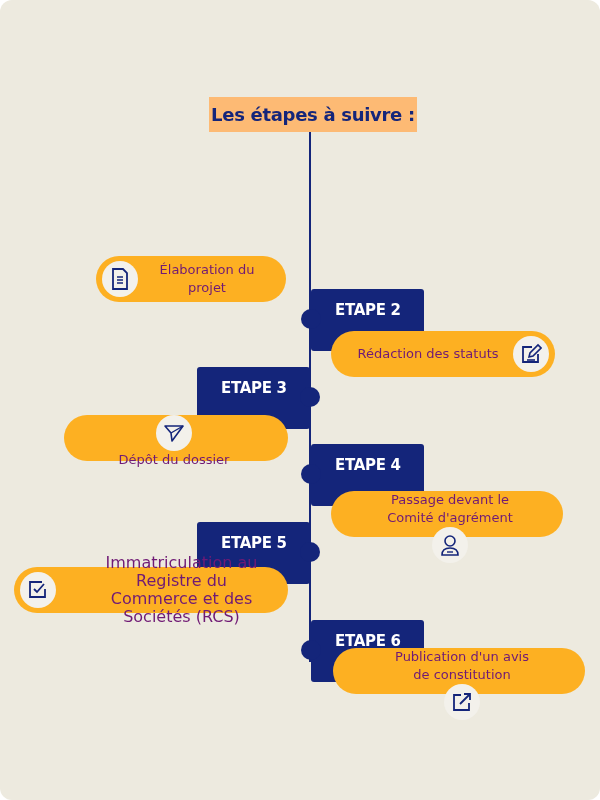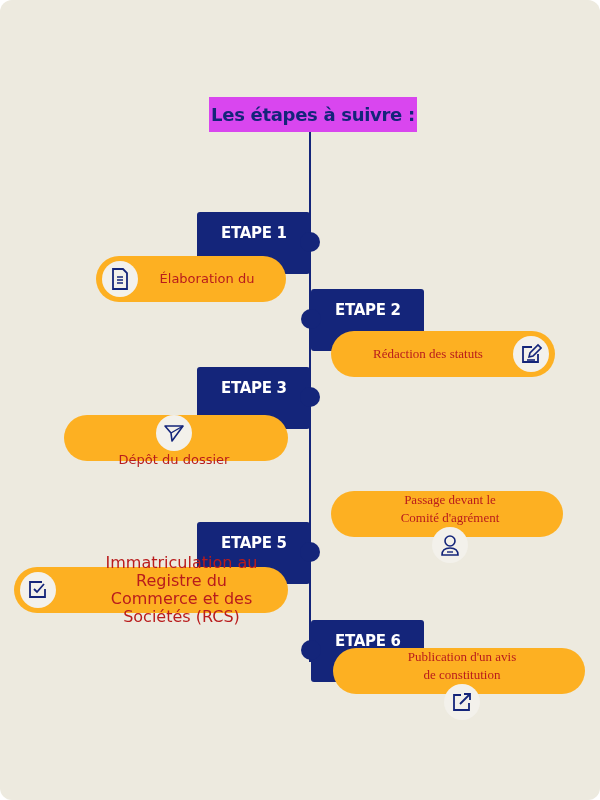--- a/index.html
+++ b/index.html
@@ -1,60 +1,57 @@
 <!DOCTYPE html>
 <html><head>
 <meta charset="utf-8">
 <style>
   html, body { margin:0; padding:0; }
   body { width:600px; height:800px; background:#ffffff; font-family:"DejaVu Sans", sans-serif; overflow:hidden; }
   .canvas { position:absolute; left:0; top:0; width:600px; height:800px; background:#EDEADF; border-radius:12px; overflow:hidden; }
-  .title-box { position:absolute; left:209px; top:97px; width:208px; height:35px; background:#d946ef;
+  .title-box { position:absolute; left:209px; top:97px; width:208px; height:35px; background:#fdba74;
     display:flex; align-items:center; justify-content:center; color:#14257A; font-weight:bold; font-size:18px; letter-spacing:-0.3px; }
   .spine { position:absolute; left:309px; top:132px; width:2px; height:530px; background:#14257A; }
   .step { position:absolute; background:#14257A; width:113px; height:62px; border-radius:3px; }
   .step .label { position:absolute; top:12px; color:#ffffff; font-weight:bold; font-size:15px; letter-spacing:-0.3px; white-space:nowrap; }
   .step.left { left:197px; }
   .step.left .label { left:24px; }
   .step.right { left:311px; }
   .step.right .label { left:24px; }
   .tab { position:absolute; width:20px; height:20px; border-radius:50%; background:#14257A; top:20px; }
   .step.left .tab { right:-10px; }
   .step.right .tab { left:-10px; }
   .pill { position:absolute; background:#FDB022; border-radius:24px; height:46px; display:flex; align-items:center; }
-  .pill .text { color:#b91c1c; font-size:13px; line-height:18px; text-align:center; flex:1; }
+  .pill .text { color:#701a75; font-size:13px; line-height:18px; text-align:center; flex:1; }
   .icon-circle { width:36px; height:36px; border-radius:50%; background:#F3F1EB; display:flex; align-items:center; justify-content:center; flex:0 0 36px; }
   .pill.icon-left { padding-left:6px; padding-right:10px; }
-  .pill.icon-right { padding-left:12px; padding-right:6px;font-family:Liberation Serif, serif; }
+  .pill.icon-right { padding-left:12px; padding-right:6px; }
   svg { display:block; }
 </style>
 </head>
 <body>
 
 <div class="canvas">
 
   <div class="title-box">
     <span>Les étapes à suivre :</span>
   </div>
 
   <div class="spine"></div>
 
-  <div class="step left" style="top:212px;">
-    <span class="label">ETAPE 1</span>
-    <span class="tab"></span>
-  </div>
   <div class="pill icon-left" style="left:96px; top:256px; width:174px;">
     <div class="icon-circle">
       <svg width="20" height="22" viewBox="0 0 20 22">
           <path d="M3 1h10l4 4v16H3z" fill="none" stroke="#14257A" stroke-width="1.8"></path>
           <path d="M7 9h6M7 12h6M7 15h6" stroke="#14257A" stroke-width="1.6"></path>
         </svg>
     </div>
     <div class="text">
       <div>Élaboration du</div>
+      <div>projet</div>
     </div>
   </div>
 
   <div class="step right" style="top:289px;">
     <span class="label">ETAPE 2</span>
     <span class="tab"></span>
   </div>
   <div class="pill icon-right" style="left:331px; top:331px; width:206px;">
     <div class="text">
       <div>Rédaction des statuts</div>
@@ -77,20 +74,24 @@
       <svg width="22" height="20" viewBox="0 0 22 20">
           <path d="M2 3h18L9 18 8 10z" fill="none" stroke="#14257A" stroke-width="1.6" stroke-linejoin="round"></path>
           <path d="M8 10l12-7" stroke="#14257A" stroke-width="1.4"></path>
         </svg>
     </div>
     <div class="text">
       <div>Dépôt du dossier</div>
     </div>
   </div>
 
+  <div class="step right" style="top:444px;">
+    <span class="label">ETAPE 4</span>
+    <span class="tab"></span>
+  </div>
   <div class="pill icon-right" style="left:331px; top:491px; width:214px;flex-direction:column;">
     <div class="text">
       <div>Passage devant le</div>
       <div>Comité d'agrément</div>
     </div>
     <div class="icon-circle">
       <svg width="20" height="22" viewBox="0 0 20 22">
           <circle cx="10" cy="7" r="5" fill="none" stroke="#14257A" stroke-width="1.6"></circle>
           <path d="M2 21c0-5 3.5-7 8-7s8 2 8 7z" fill="none" stroke="#14257A" stroke-width="1.6"></path>
           <path d="M7 18h6" stroke="#14257A" stroke-width="1.4"></path>

